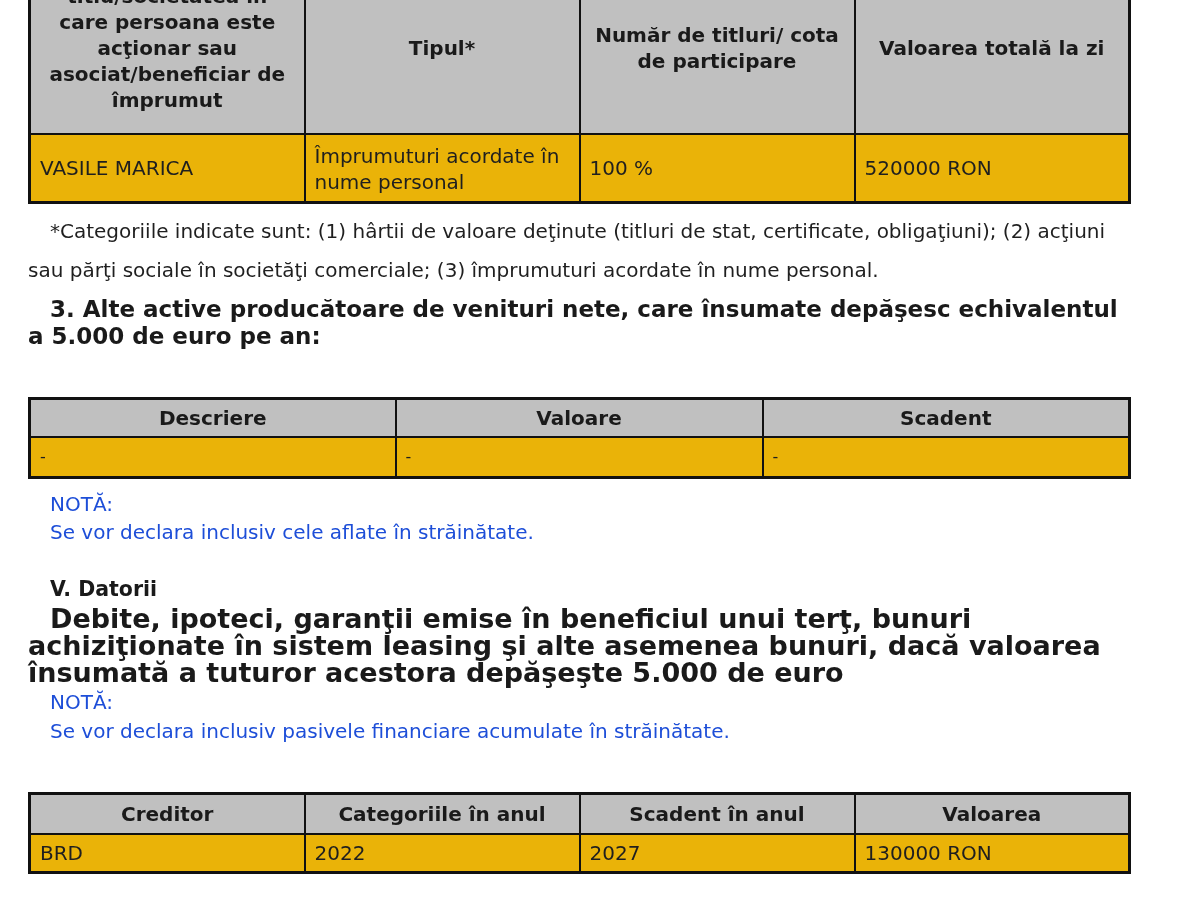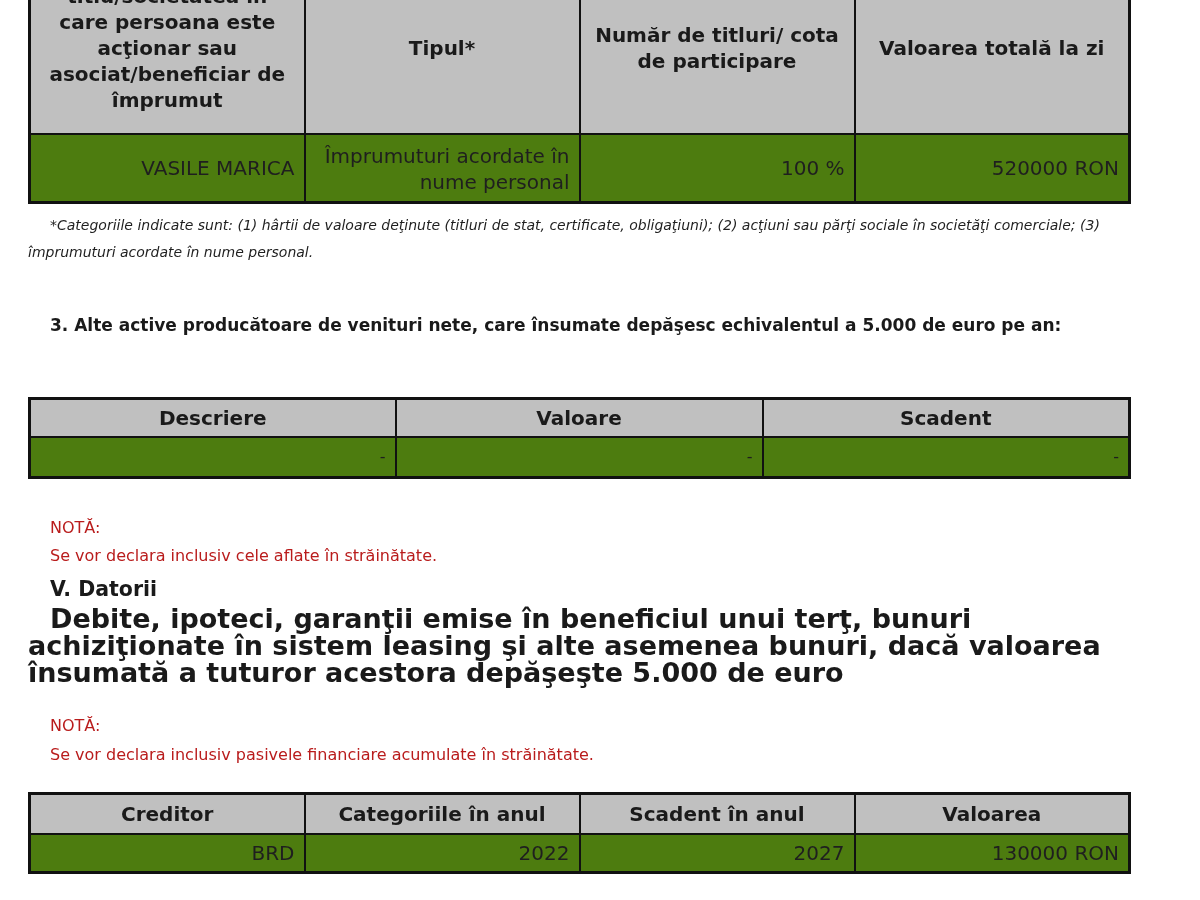--- a/index.html
+++ b/index.html
@@ -13,41 +13,41 @@
       border-collapse: collapse; width: 1100px; table-layout: fixed;
       border: 3px solid #111;
     }
     table.grid th, table.grid td {
       border: 2.5px solid #111; padding: 0 9px; vertical-align: middle;
       font-size: 20px; line-height: 26px;
     }
     table.grid th {
       background: #c0c0c0; font-weight: bold; text-align: center; color: #1a1a1a;
     }
-    table.grid td { background: #4d7c0f; text-align: right; color: #1f1f1f; }
+    table.grid td { background: #eab308; text-align: left; color: #1f1f1f; }
 
     
     #t1 { position: absolute; top: -40px; left: 0; }
     #t1 th { height: 170px; padding-top: 0; }
     #t1 td { height: 64px; }
     #t1 td.type-cell { line-height: 26px; padding-top: 2px; }
 
     .footnote {
       position: absolute; top: 212px; left: 0; width: 1100px;
-      font-style: italic; font-size: 14px; line-height: 27px; text-indent: 22px; color: #1f1f1f;
+      font-size: 20px; line-height: 39px; text-indent: 22px; color: #1f1f1f;
     }
     .heading3 {
       position: absolute; top: 296px; left: 0; width: 1100px;
-      font-weight: bold; font-size: 17px; line-height: 27px; text-indent: 22px; margin-top: 16px;
+      font-weight: bold; font-size: 23px; line-height: 27px; text-indent: 22px;
     }
     #t2 { position: absolute; top: 397px; left: 0; }
     #t2 th { height: 36px; }
     #t2 td { height: 38px; font-size: 16px; }
 
-    .note { position: absolute; left: 22px; font-size: 16px; line-height: 28px; color: #b91c1c; margin-top: 24px; }
+    .note { position: absolute; left: 22px; font-size: 20px; line-height: 28px; color: #1d4ed8; }
     #note1-label { top: 490px; }
     #note1-text { top: 518px; }
 
     .sec-title { position: absolute; top: 575px; left: 22px; font-weight: bold; font-size: 20.5px; line-height: 28px; }
     .sec-desc {
       position: absolute; top: 605px; left: 0; width: 1100px;
       font-weight: bold; font-size: 27px; line-height: 27px; text-indent: 22px;
     }
     #note2-label { top: 688px; }
     #note2-text { top: 717px; }

